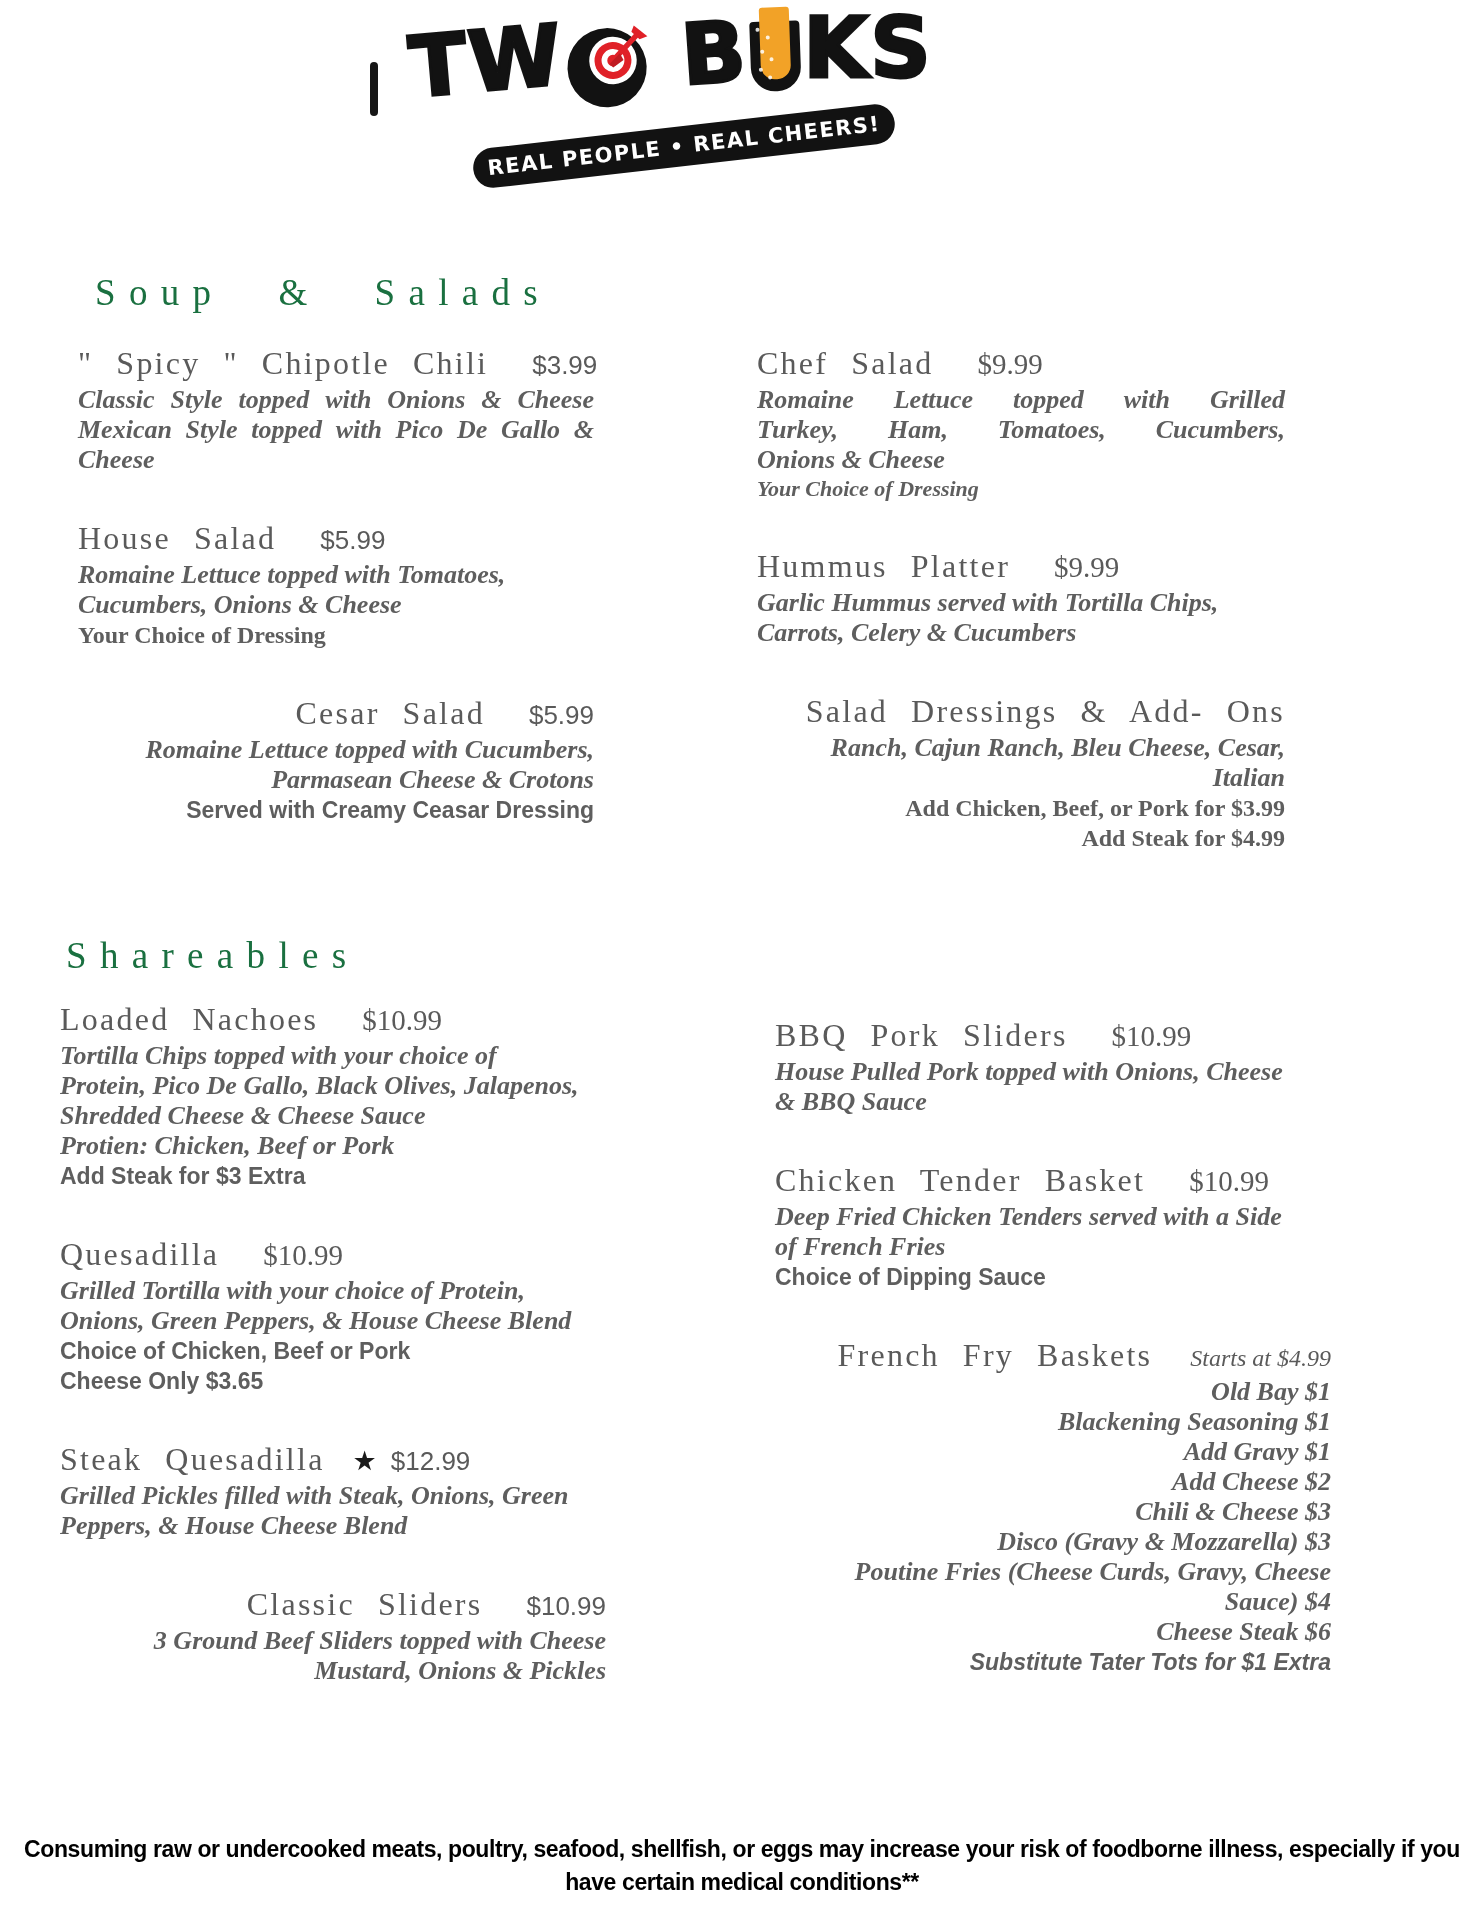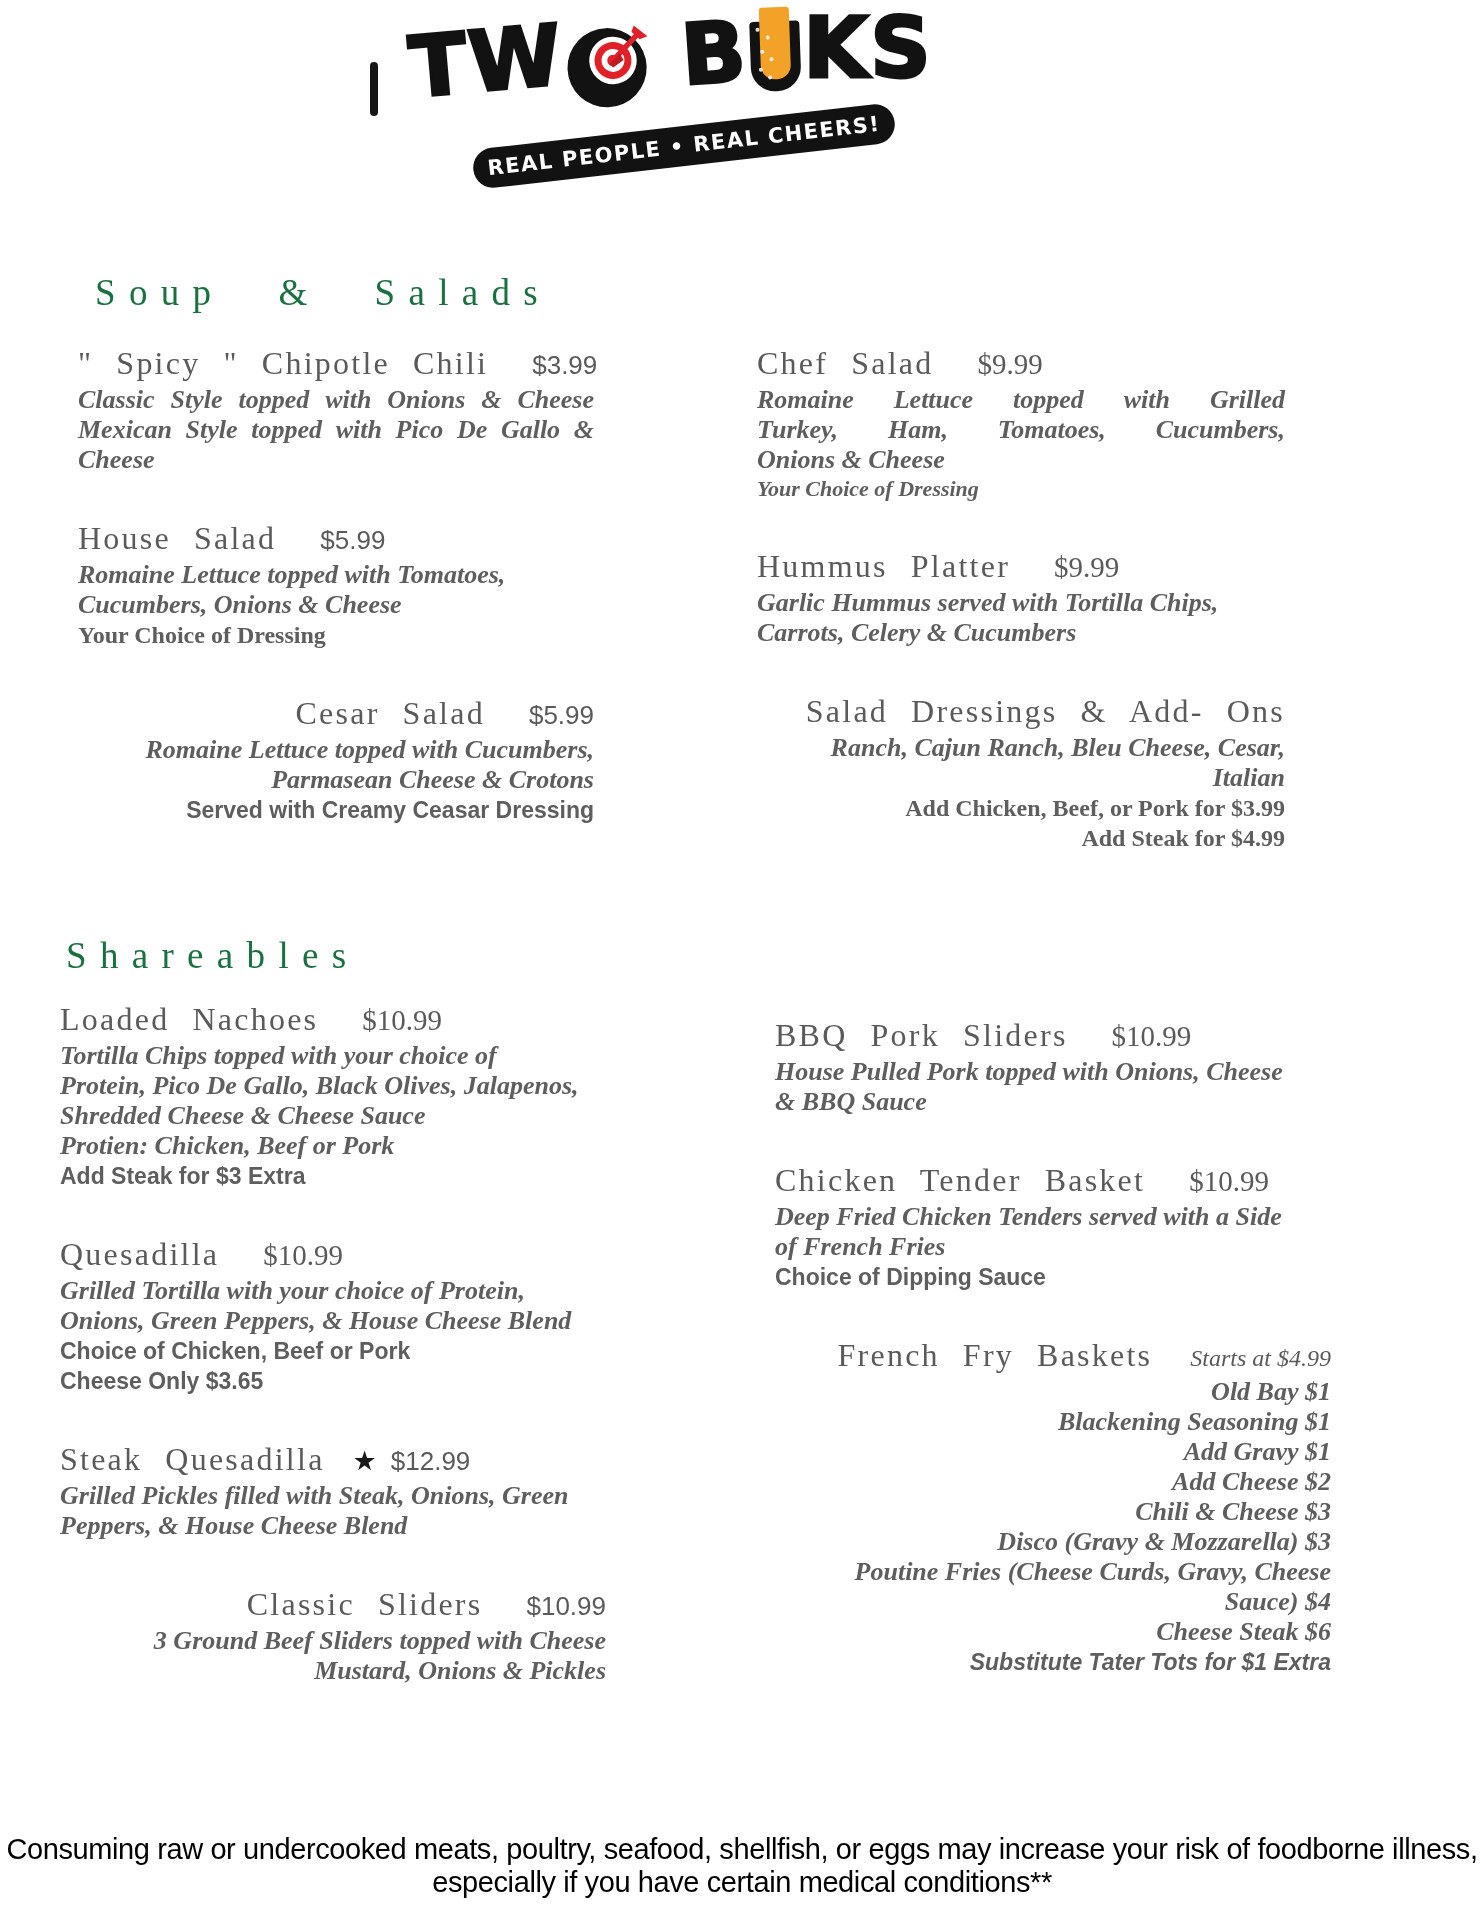--- a/index.html
+++ b/index.html
@@ -55,22 +55,22 @@
   .dl{color:var(--gray2,#5e5e5e);font-weight:bold;}
   .dl-i{font-style:italic;font-size:26px;line-height:30px;}
   .dl-j{text-align:justify;text-align-last:justify;}
   .dl-r{font-size:24px;line-height:30px;}
   .dl-s{font-family:"Liberation Sans",sans-serif;font-size:23px;line-height:30px;}
   .dl-is{font-style:italic;font-size:22px;line-height:28px;}
   .dl-si{font-family:"Liberation Sans",sans-serif;font-style:italic;font-size:23px;line-height:30px;}
 
   
   .footer{position:absolute;left:0;top:1833px;width:1484px;text-align:center;
-          font-family:"Liberation Sans",sans-serif;font-size:29px;line-height:33px;
-          color:#000;letter-spacing:-0.4px;padding:0 6px;box-sizing:border-box;}
+          font-family:"Liberation Sans",sans-serif;font-size:23px;line-height:33px;
+          color:#000;letter-spacing:-0.4px;padding:0 6px;box-sizing:border-box;font-weight:bold;}
 </style>
 </head>
 <body>
 
 <div class="page">
 
   <div class="logo">
     <div class="logo-tick"></div>
     <div class="logo-row">
       <span class="lg lg-t">TW</span>

